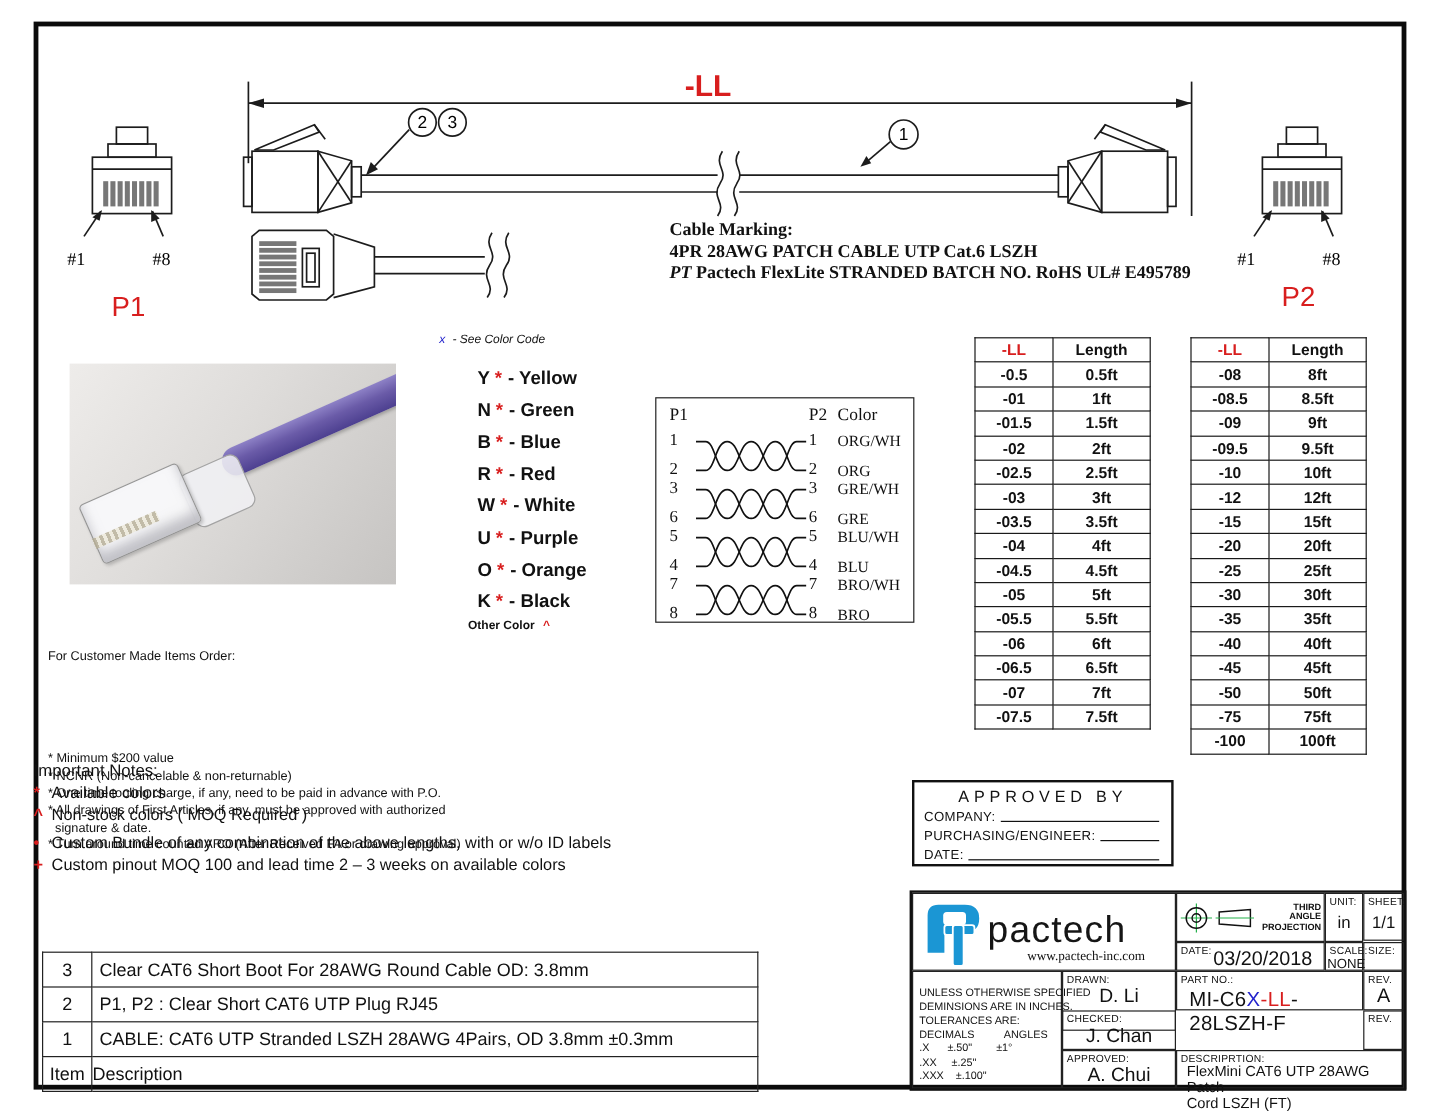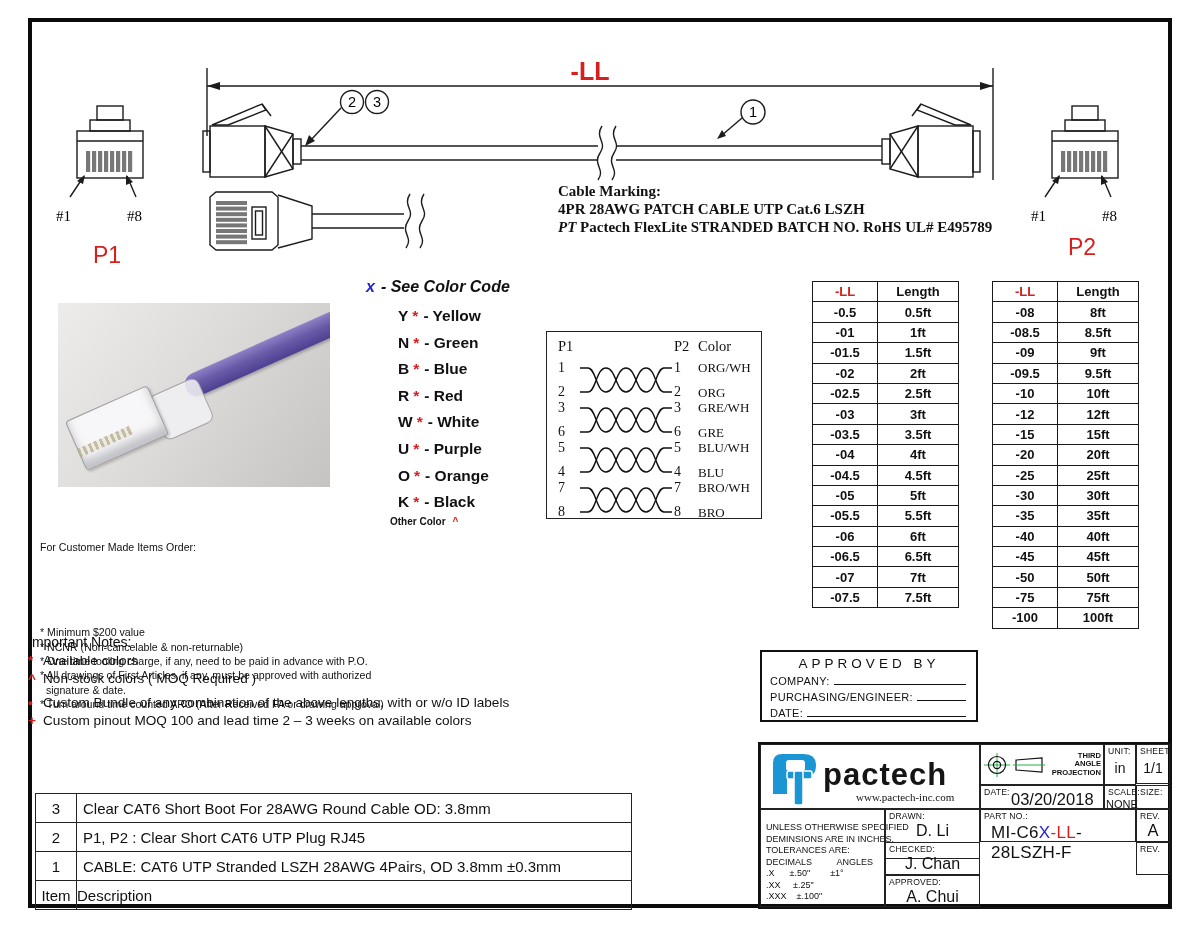--- a/index.html
+++ b/index.html
@@ -15,21 +15,21 @@
          transform-origin:left center;box-shadow:1px 2px 3px rgba(0,0,0,.25)}
   .photo .boot{position:absolute;left:96px;top:82px;width:52px;height:46px;border-radius:8px;
          background:rgba(240,240,244,.88);border:1px solid #a3a3a3;transform:rotate(-24deg)}
   .photo .body{position:absolute;left:14px;top:98px;width:88px;height:52px;border-radius:4px;
          background:rgba(249,249,251,.92);border:1px solid #979797;transform:rotate(-24deg);
          box-shadow:inset 0 -9px 10px rgba(150,150,158,.55),1px 2px 3px rgba(0,0,0,.2)}
   .photo .pins{position:absolute;left:18px;top:134px;width:58px;height:9px;transform:rotate(-24deg);
          background:repeating-linear-gradient(90deg,#b5ad94 0 3px,#ece8d8 3px 6px);opacity:.8}
 
   
-  .cc-head{left:366px;top:278px;font-size:16px;font-weight:bold;font-style:italic}
+  .cc-head{left:366px;top:278px;font-size:10px;font-weight:normal;font-style:italic}
   .cc-head .x{color:#2323cc;margin-right:6px}
   .cc-list{left:398px;top:303px}
   .cc-row{height:26.6px;line-height:26.6px;font-size:15.5px;font-weight:bold;white-space:nowrap}
   .cc-mark{color:#d81e1e;margin:0 5px 0 4px}
   .cc-other{left:390px;top:516px;font-size:10px;font-weight:bold}
   .cc-other .cc-mark{margin-left:7px}
 
   
   .wiring{left:546px;top:331px;width:216px;height:188px;border:1.7px solid #222;box-sizing:border-box;
           padding:6px 0 0 11px;font-family:"Liberation Serif",serif}
@@ -66,21 +66,21 @@
   table.itemtab{position:absolute;left:35px;top:793px;width:597px;border-collapse:collapse;table-layout:fixed}
   table.itemtab td{border:1.7px solid #222;font-size:15px;height:28.1px;padding:0 0 0 6px}
   table.itemtab td.ino{width:40px;text-align:center;padding:0}
   table.itemtab td.hd{padding:0}
 
   
   .tb{left:758px;top:742px;width:410px;height:163px;border:2.2px solid #111;box-sizing:content-box}
   .tb .cell{position:absolute;border:1.1px solid #222;box-sizing:border-box}
   .lbl{font-size:8.6px;letter-spacing:.2px;padding:1px 0 0 3px}
   .logo-cell{left:0;top:0;width:220px;height:65px}
-  .logo-text{position:absolute;left:62px;top:12px;font-size:31px;font-weight:bold;letter-spacing:1px;color:#151515}
+  .logo-text{position:absolute;left:62px;top:12px;font-size:31px;font-weight:normal;letter-spacing:1px;color:#151515}
   .logo-url{position:absolute;left:95px;top:46px;font-family:"Liberation Serif",serif;font-size:11px}
   .proj-cell{left:220px;top:0;width:124px;height:41px;display:flex;align-items:center;padding:0 2px}
   .proj-lab{font-size:7.6px;font-weight:bold;text-align:right;line-height:8.4px;flex:1}
   .unit-cell{left:344px;top:0;width:32px;height:41px}
   .sheet-cell{left:376px;top:0;width:34px;height:40px}
   .mini-val{text-align:center;font-size:14px;margin-top:4px}
   .date-cell{left:220px;top:41px;width:124px;height:24px}
   .date-val{position:absolute;left:30px;top:4px;font-size:16.5px}
   .scale-cell{left:344px;top:41px;width:32px;height:24px}
   .scale-val{font-size:11px;margin:1px 0 0 1px}
@@ -661,13 +661,18 @@
     <div class="lbl">PART NO.:</div>
     <div class="part-val"><span>MI-C6</span><span class="bl">X</span><span class="rd">-LL</span><span>-28LSZH-F</span></div>
   </div>
   <div class="cell rev-cell">
     <div class="lbl">REV.</div>
     <div class="rev-val">A</div>
   </div>
   <div class="cell rev2-cell">
     <div class="lbl">REV.</div>
   </div>
+  <div class="cell desc-cell">
+    <div class="lbl">DESCRIPRTION:</div>
+    <div class="desc-line">FlexMini CAT6 UTP 28AWG Patch</div>
+    <div class="desc-line">Cord LSZH (FT)</div>
+  </div>
 </div>
 
 </body></html>

